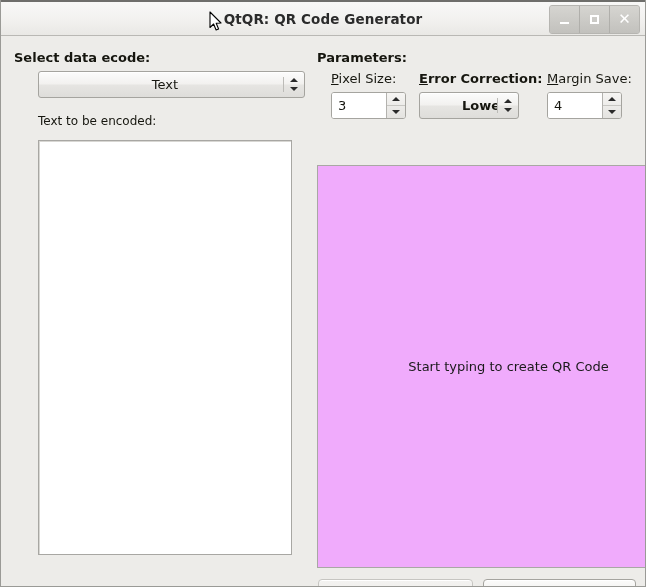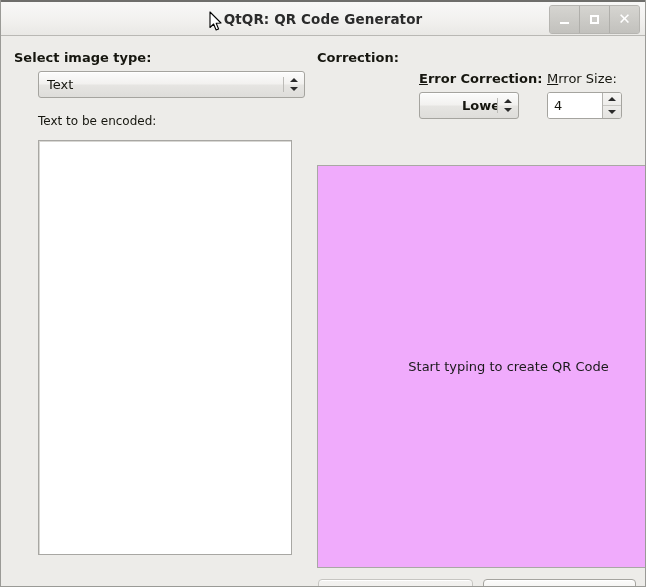--- a/index.html
+++ b/index.html
@@ -124,20 +124,21 @@
   .combo {
     box-sizing: border-box;
     display: flex;
     align-items: center;
     background: linear-gradient(to bottom, #fcfcfc 0%, #f2f1ef 48%, #e6e5e2 52%, #dedddA 100%);
     border: 1px solid #a5a49f;
     border-radius: 3px;
     box-shadow: inset 0 1px 0 #ffffff;
     cursor: default;
     position: relative;
+    text-align: center;
   }
   .combo .combo-text {
     flex: 1;
     padding-left: 8px;
     font-size: 13px;
     color: #16160f;
     overflow: hidden;
     white-space: nowrap;
   }
   .combo .combo-sep {
@@ -362,54 +363,68 @@
       </div>
       <div class="win-btn">
         <span class="glyph-close">✕</span>
       </div>
     </div>
   </div>
 
   <div class="content">
 
     <div class="left-col">
-      <div class="label-bold sel-data-label">Select image type:</div>
+      <div class="label-bold sel-data-label">Select data ecode:</div>
 
       <div class="combo" id="datatype-combo">
         <span class="combo-text">Text</span>
         <span class="combo-sep"></span>
         <span class="combo-arrow">
           <span class="updown"></span>
         </span>
       </div>
 
       <div class="label-normal text-enc-label">Text to be encoded:</div>
     </div>
 
     <div class="textarea" placeholder=""></div>
 
     <div class="right-col">
-      <div class="label-bold params-label">Correction:</div>
+      <div class="label-bold params-label">Parameters:</div>
 
       <div class="param-row">
 
+        <div class="param-group" style="left:14px;">
+          <span class="plabel"><span class="uline">P</span><span>ixel Size:</span></span>
+          <div class="spin">
+            <span class="spin-value">3</span>
+            <span class="spin-btns">
+              <span class="spin-up">
+                <span class="tri-up"></span>
+              </span>
+              <span class="spin-down">
+                <span class="tri-down"></span>
+              </span>
+            </span>
+          </div>
+        </div>
 
         <div class="param-group" style="left:102px;font-weight:bold;">
           <span class="plabel"><span class="uline">E</span><span>rror Correction:</span></span>
           <div class="combo" id="ec-combo">
             <span class="combo-text">Lowest</span>
             <span class="combo-sep"></span>
             <span class="combo-arrow">
               <span class="updown"></span>
             </span>
           </div>
         </div>
 
         <div class="param-group" style="left:230px;">
-          <span class="plabel"><span class="uline">M</span><span>rror Size:</span></span>
+          <span class="plabel"><span class="uline">M</span><span>argin Save:</span></span>
           <div class="spin">
             <span class="spin-value">4</span>
             <span class="spin-btns">
               <span class="spin-up">
                 <span class="tri-up"></span>
               </span>
               <span class="spin-down">
                 <span class="tri-down"></span>
               </span>
             </span>

